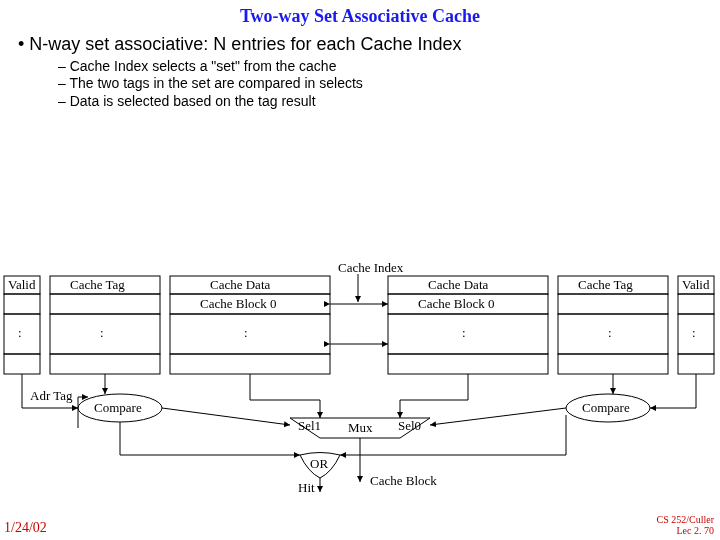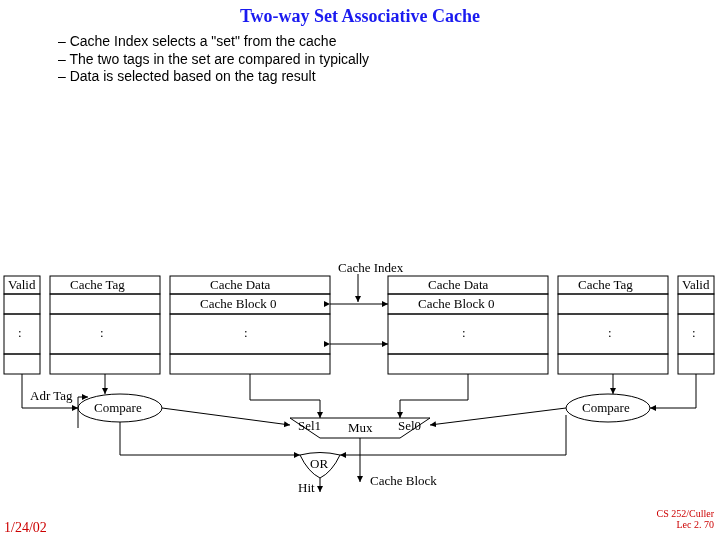--- a/index.html
+++ b/index.html
@@ -55,36 +55,37 @@
     position: absolute;
     left: 4px;
     bottom: 4px;
     font-family: "Times New Roman", serif;
     font-size: 14px;
     color: #c00;
   }
   .footer-right {
     position: absolute;
     right: 6px;
-    bottom: 10px;
+    bottom: 4px;
     font-family: "Times New Roman", serif;
     font-size: 10px;
     color: #c00;
     text-align: right;
     line-height: 1.1;
   }
 </style>
 </head>
 <body>
 
 <div class="title">Two-way Set Associative Cache</div>
 
 <div class="bullets">
+  <div class="b1 bullet">N-way set associative: N entries for each Cache Index</div>
   <div class="b2 dash">Cache Index selects a "set" from the cache</div>
-  <div class="b2 dash">The two tags in the set are compared in typically</div>
+  <div class="b2 dash">The two tags in the set are compared in selects</div>
   <div class="b2 dash">Data is selected based on the tag result</div>
 </div>
 
 <svg class="diagram" viewBox="0 0 720 260">
   <defs>
     <marker id="arrow" markerWidth="8" markerHeight="8" refX="6" refY="3" orient="auto">
       <path d="M0,0 L6,3 L0,6 Z" fill="#000"></path>
     </marker>
   </defs>
 

